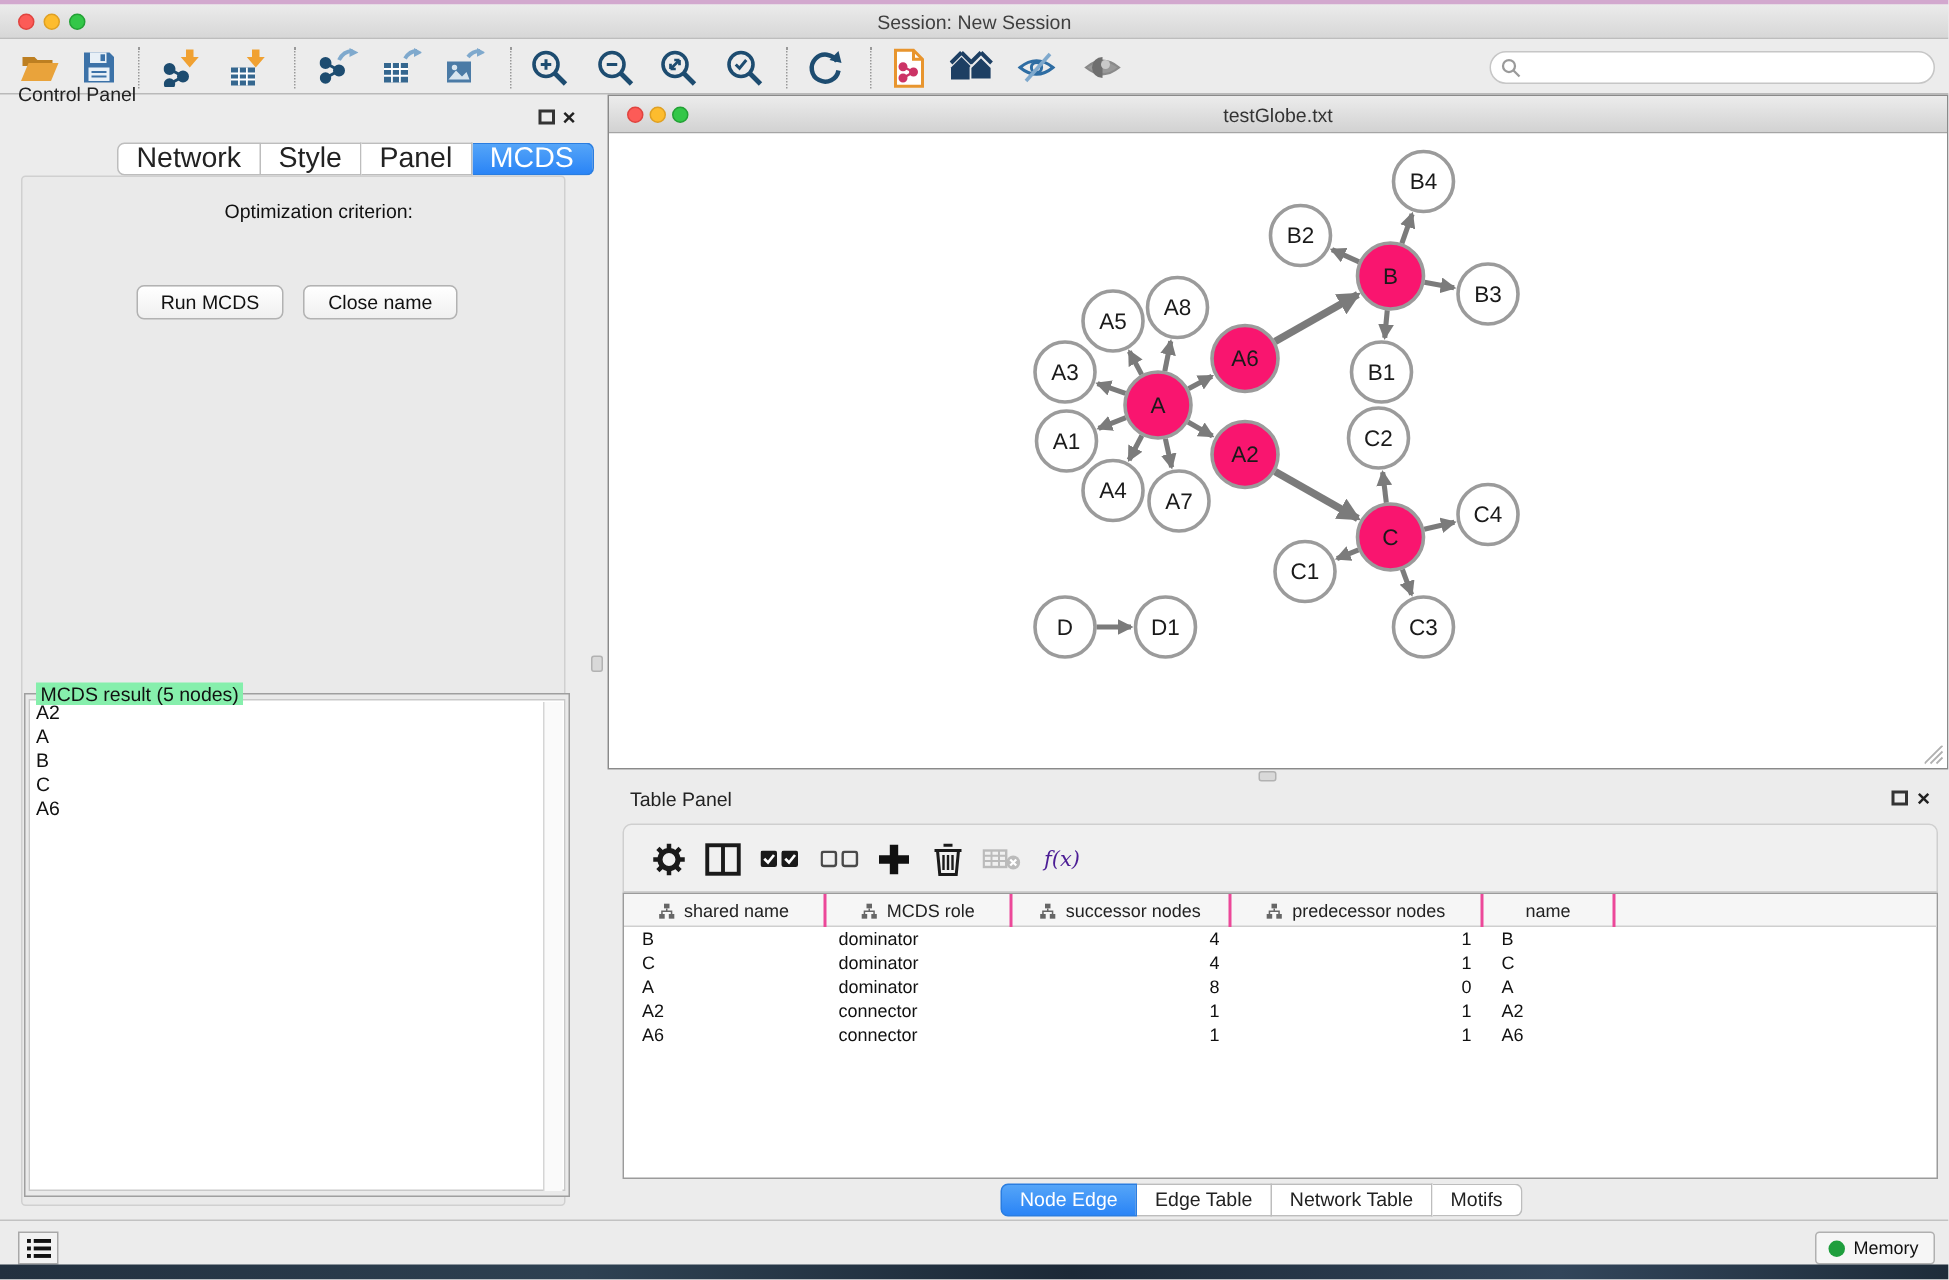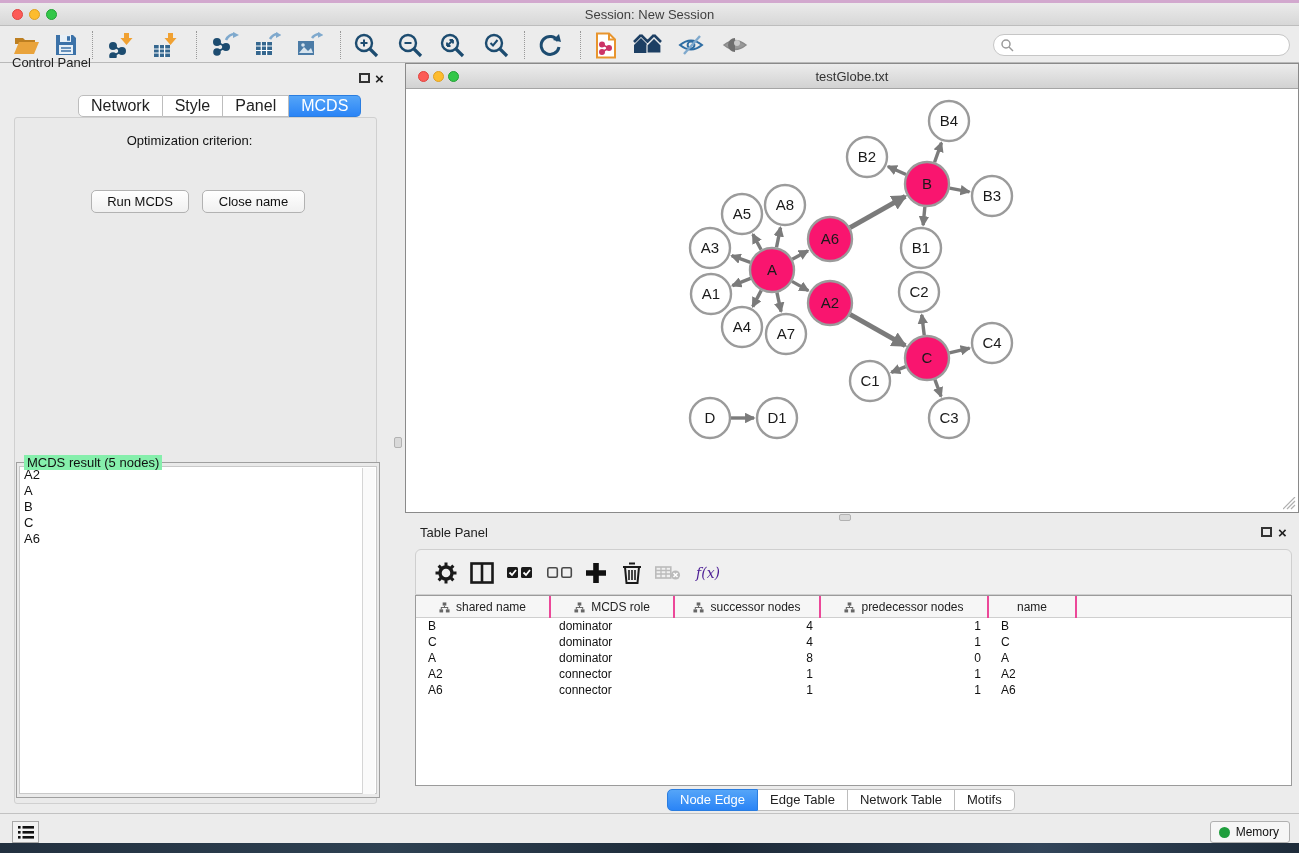--- a/index.html
+++ b/index.html
@@ -26,28 +26,28 @@
   .tb-sep { position:absolute; top:4px; height:28px; width:0; border-left:1px dotted #999; }
   .searchbox { position:absolute; left:993px; top:7px; width:297px; height:22px; background:#fff;
     border:1px solid #c6c6c6; border-radius:11px; display:flex; align-items:center; padding-left:6px; }
   .searchbox input { border:none; outline:none; flex:1; font-size:12px; height:18px; background:transparent; }
 
   
   .cp-title { position:absolute; left:12px; top:55px; font-size:13px; color:#222; }
   .panel-float { position:absolute; width:11px; height:10px; border:2px solid #333; background:transparent; }
   .panel-close { position:absolute; font-size:15px; font-weight:bold; color:#222; line-height:12px; }
   .cp-tabs { position:absolute; left:78px; top:95px; height:22px; display:flex; }
-  .seg-tab { height:22px; line-height:20px; font-size:16px; color:#222; background:#fff;
+  .seg-tab { height:22px; line-height:20px; font-size:19px; color:#222; background:#fff;
     border:1px solid #bdbdbd; border-left:none; padding:0 12px; text-align:center; cursor:default; }
   .seg-tab:first-child { border-left:1px solid #bdbdbd; border-radius:5px 0 0 5px; }
   .seg-tab:last-child { border-radius:0 5px 5px 0; }
   .seg-tab.active { background:linear-gradient(#55a5f8,#2a84f6); color:#fff; border-color:#2a7de0; }
   .cp-content { position:absolute; left:14px; top:117px; width:363px; height:687px;
     background:#eaeaea; border:1px solid #d0d0d0; border-radius:3px; }
-  .opt-label { position:absolute; left:8px; top:133px; width:363px; text-align:center; font-size:13px; color:#111; }
+  .opt-label { position:absolute; left:31px; top:133px; width:363px; text-align:center; font-size:13px; color:#111; }
   .criterion { position:absolute; left:43px; top:156px; width:313px; height:24px; background:#fff;
     border:1px solid #ababab; border-radius:4px; font-size:13px; color:#111; display:flex; align-items:center; }
   .criterion .val { flex:1; padding-left:8px; white-space:nowrap; overflow:hidden; }
   .criterion .stepper { width:19px; height:22px; margin-right:0px; border-radius:0 3px 3px 0;
     background:linear-gradient(#6cb0fb,#2d7ef5); display:flex; flex-direction:column; align-items:center; justify-content:center; }
   .cp-btn { position:absolute; top:190px; height:23px; background:linear-gradient(#ffffff,#f0f0f0);
     border:1px solid #b2b2b2; border-radius:5px; font-size:13px; color:#111; font-family:inherit; }
   .mcds-fieldset { position:absolute; left:16px; top:462px; width:364px; height:336px;
     border:1px solid #9f9f9f; background:#eaeaea; }
   .mcds-legend { position:absolute; left:24px; top:455px; font-size:13px; color:#111;

